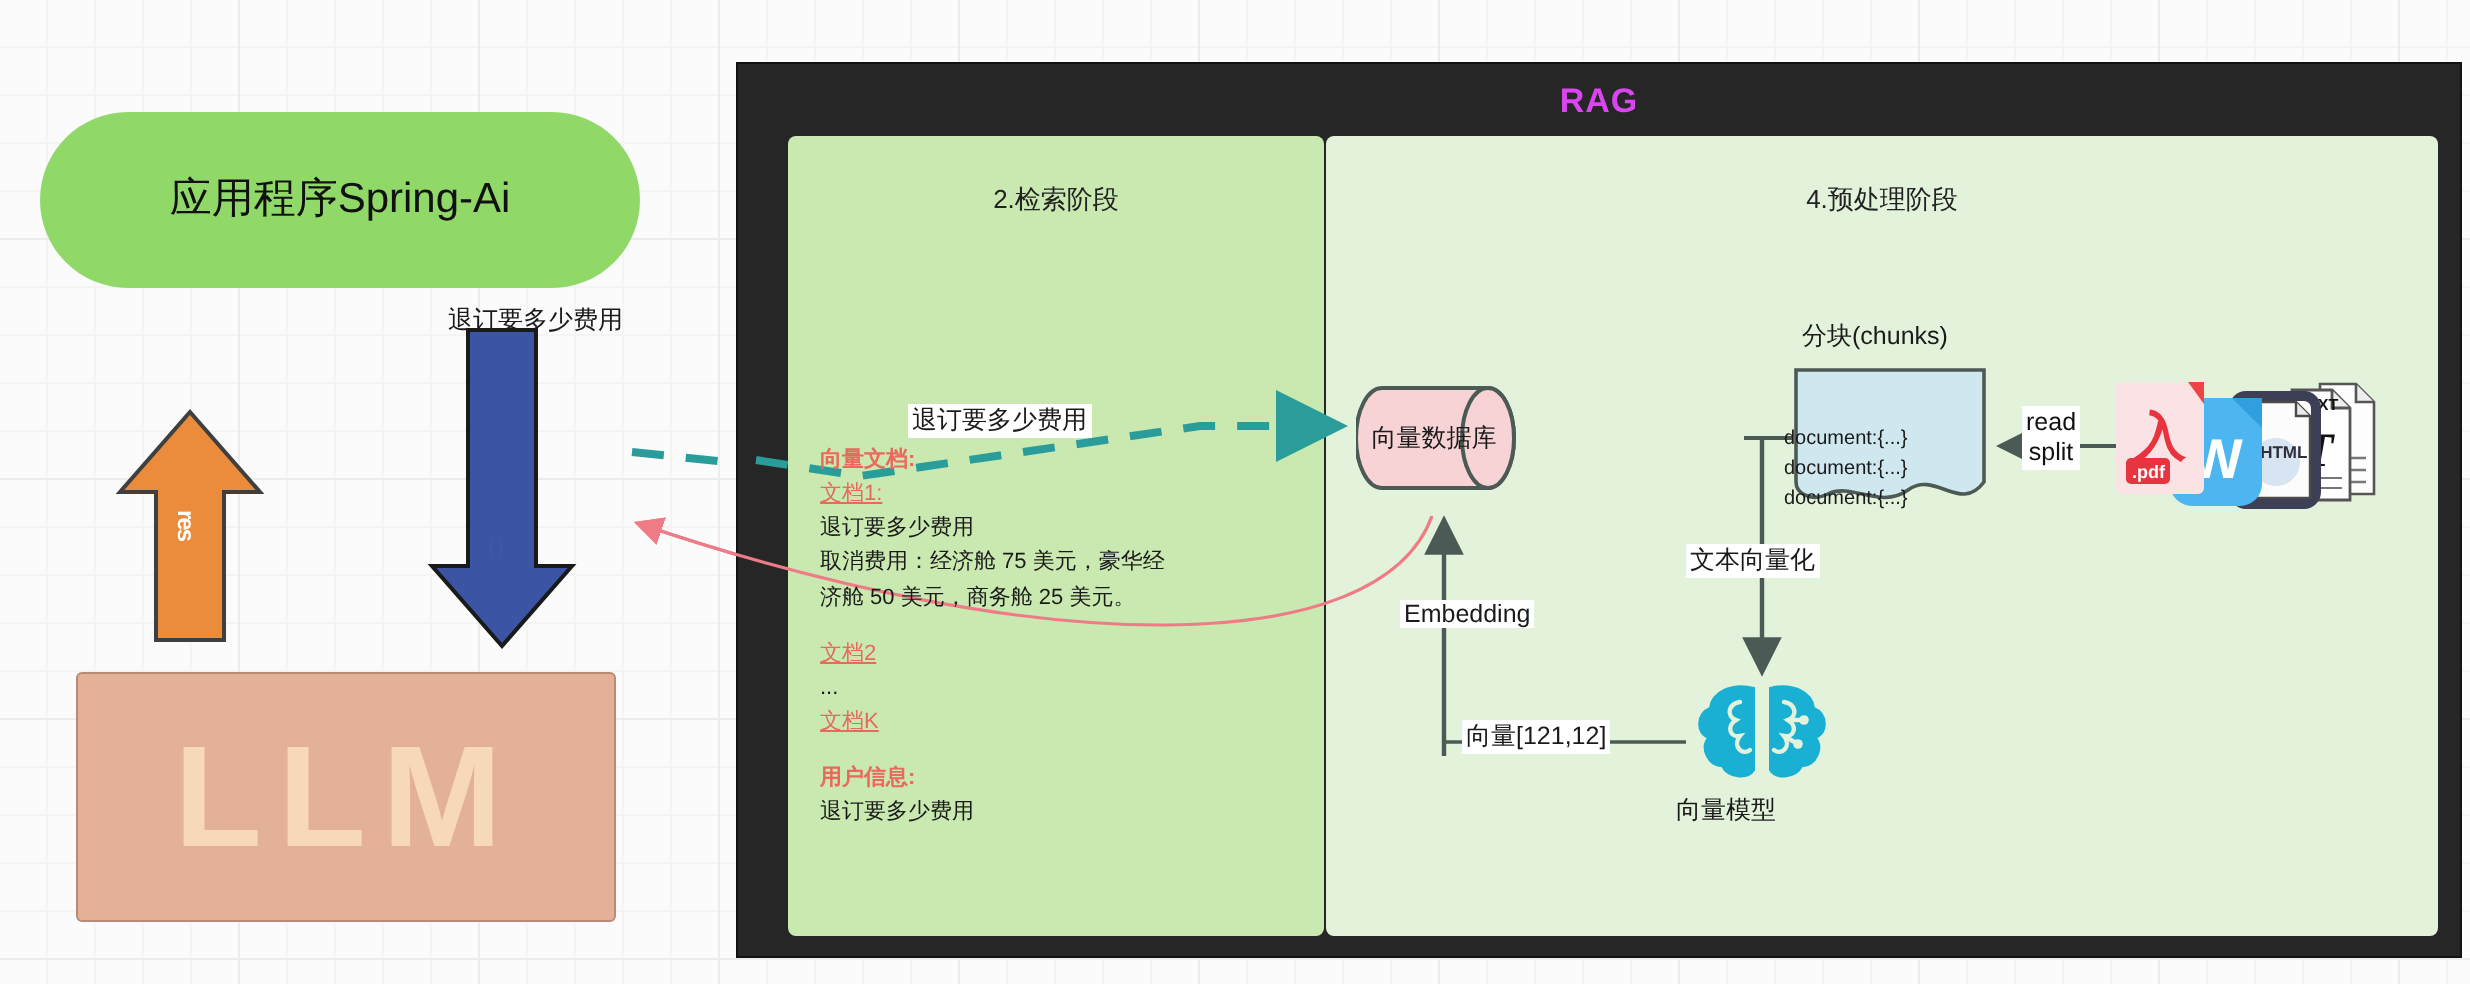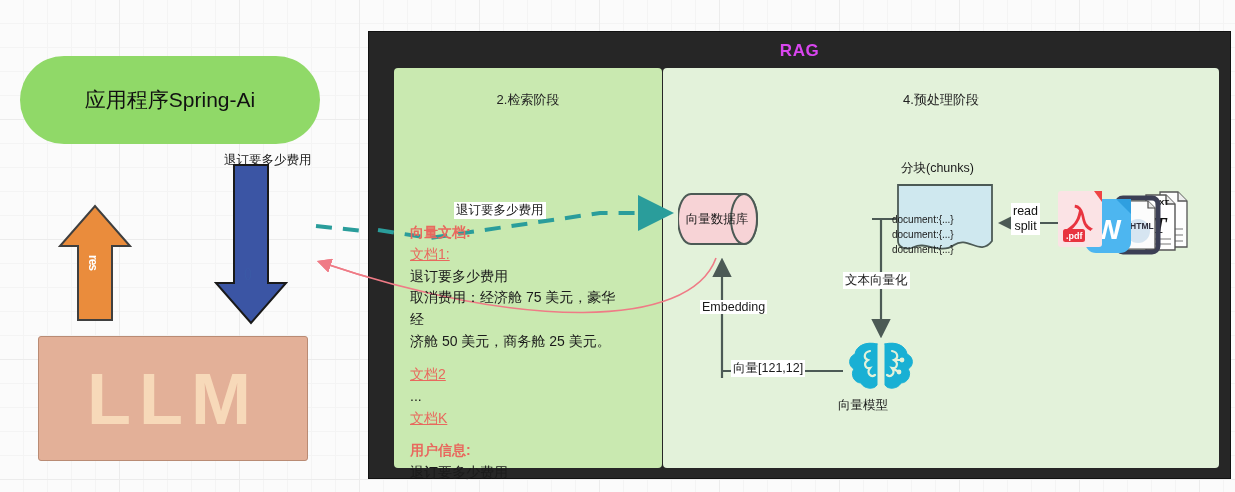--- a/index.html
+++ b/index.html
@@ -72,21 +72,21 @@
     background:#e3f2da;border-radius:4px;
   }
   .panel-title{
     position:absolute;left:0;right:0;top:23px;text-align:center;
     font-size:13px;color:#222;
   }
 
   
   #retrieval-text{
     left:410px;top:222px;width:215px;
-    font-size:14px;line-height:1.56;color:#1a1a1a;
+    font-size:11px;line-height:1.56;color:#1a1a1a;
   }
   #retrieval-text .hd{color:#e8695e;font-weight:700;}
   #retrieval-text .lk{color:#e8695e;text-decoration:underline;}
   #retrieval-text .sp{display:block;height:11px;}
 
   
   #vecdb{left:678px;top:182px;width:90px;height:74px;}
   #vecdb-label{
     position:absolute;left:0;top:0;width:78px;height:74px;
     display:flex;align-items:center;justify-content:center;

